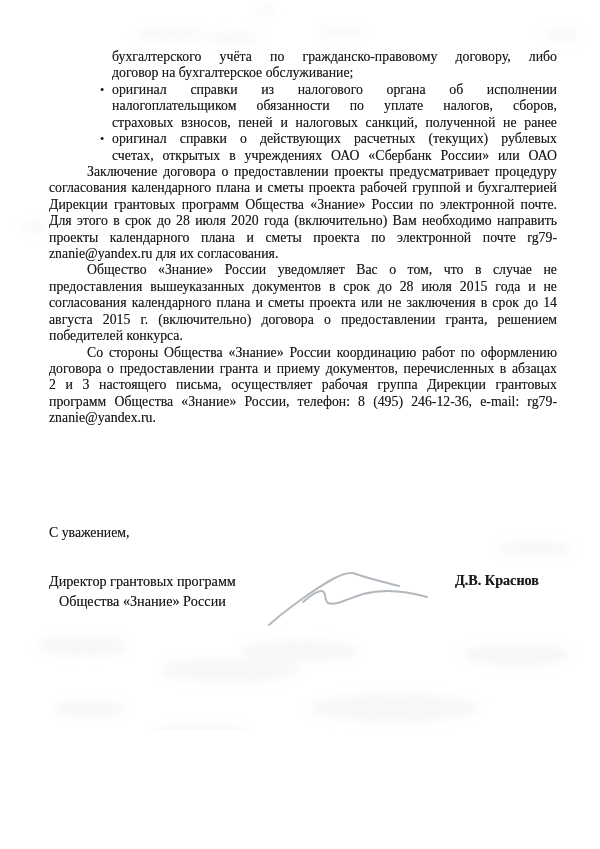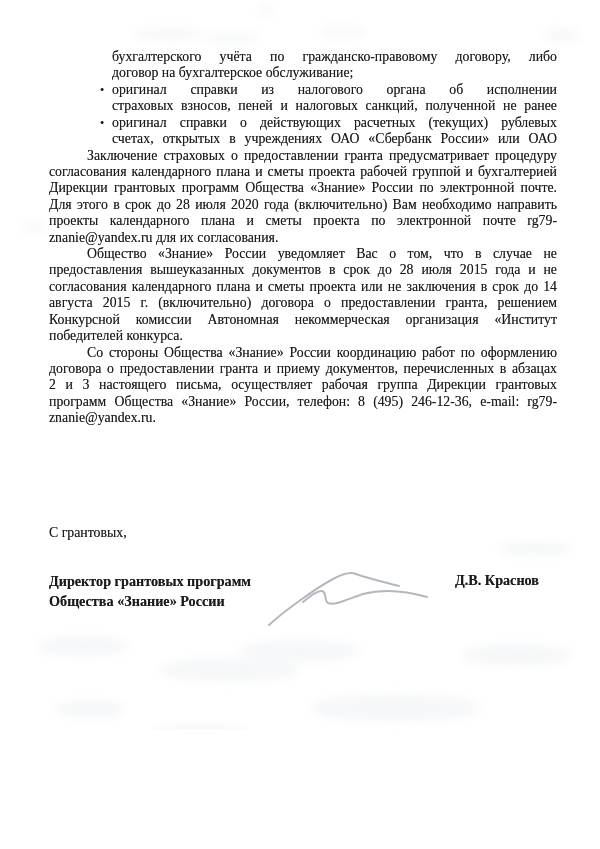--- a/index.html
+++ b/index.html
@@ -13,22 +13,23 @@
     height:16.43px;line-height:16.43px;font-size:13.8px;white-space:nowrap;
     text-shadow:0 0 .5px rgba(25,25,25,.55);
   }
   .j{text-align:justify;text-align-last:justify;}
   .hang{padding-left:63px;}
   .bullet{padding-left:63px;position:relative;}
   .bullet .bm{position:absolute;left:51px;top:0;font-size:12px;}
   .ind{text-indent:38px;}
   .closing{position:absolute;left:49px;top:525px;font-size:13.8px;text-shadow:0 0 .5px rgba(25,25,25,.55);}
   .signer-title{
-    position:absolute;left:49px;top:571px;font-weight:bold;font-size:14.2px;line-height:20px;
+    position:absolute;left:49px;top:571px;font-weight:normal;font-size:14.2px;line-height:20px;
     text-shadow:0 0 .5px rgba(25,25,25,.6);
+    text-align:center;
   }
   .signer-name{
     position:absolute;top:572px;right:61px;font-weight:bold;font-size:14.2px;
     text-shadow:0 0 .5px rgba(25,25,25,.6);
     margin-left:19px;
   }
   .sig{position:absolute;left:258px;top:568px;}
   .sig path{stroke:#a6abb4;stroke-width:2;fill:none;stroke-linecap:round;opacity:.85;}
 </style>
 </head>
@@ -54,45 +55,45 @@
   <div class="smudge" style="left:330px;top:772px;width:150px;height:24px;"></div>
   <div class="smudge" style="left:200px;top:812px;width:190px;height:18px;"></div>
   <div class="smudge" style="left:420px;top:818px;width:130px;height:16px;"></div>
 
   <div class="col">
     <div class="ln hang j">бухгалтерского  учёта  по  гражданско-правовому  договору,  либо</div>
     <div class="ln hang">договор на бухгалтерское обслуживание;</div>
     <div class="ln bullet j">
       <span class="bm">•</span><span>оригинал  справки  из  налогового  органа  об  исполнении</span>
     </div>
+    <div class="ln hang j">налогоплательщиком  обязанности  по  уплате  налогов,  сборов,</div>
     <div class="ln hang j">страховых взносов, пеней и налоговых санкций, полученной не ранее</div>
     <div class="ln bullet j">
       <span class="bm">•</span><span>оригинал  справки  о  действующих  расчетных  (текущих)  рублевых</span>
     </div>
     <div class="ln hang j">счетах,  открытых  в  учреждениях  ОАО  «Сбербанк  России»  или  ОАО</div>
-    <div class="ln ind j">Заключение страховых о предоставлении гранта предусматривает процедуру</div>
+    <div class="ln ind j">Заключение договора о предоставлении проекты предусматривает процедуру</div>
     <div class="ln j">согласования календарного плана и сметы проекта рабочей группой и бухгалтерией</div>
     <div class="ln j">Дирекции грантовых программ Общества «Знание» России по электронной почте.</div>
     <div class="ln j">Для этого в срок до 28 июля 2020 года (включительно) Вам необходимо направить</div>
     <div class="ln j">проекты  календарного  плана  и  сметы  проекта  по  электронной  почте  rg79-</div>
     <div class="ln">znanie@yandex.ru для их согласования.</div>
     <div class="ln ind j">Общество  «Знание»  России  уведомляет  Вас  о  том,  что  в  случае  не</div>
     <div class="ln j">предоставления вышеуказанных документов в срок до 28 июля 2015 года и не</div>
     <div class="ln j">согласования календарного плана и сметы проекта или не заключения в срок до 14</div>
     <div class="ln j">августа  2015  г.  (включительно)  договора  о  предоставлении  гранта,  решением</div>
-    <div class="ln j">Конкурсной  комиссии  Автономная  некоммерческая  организация  «Институт</div>
     <div class="ln">победителей конкурса.</div>
     <div class="ln ind j">Со стороны Общества «Знание» России координацию работ по оформлению</div>
     <div class="ln j">договора о предоставлении гранта и приему документов, перечисленных в абзацах</div>
     <div class="ln j">2  и  3  настоящего  письма,  осуществляет  рабочая  группа  Дирекции  грантовых</div>
     <div class="ln j">программ Общества «Знание» России, телефон: 8 (495) 246-12-36, e-mail: rg79-</div>
     <div class="ln">znanie@yandex.ru.</div>
   </div>
 
-  <div class="closing">С грантовых,</div>
+  <div class="closing">С уважением,</div>
 
   <div class="signer-title">
     <div>Директор грантовых программ</div>
     <div>Общества «Знание» России</div>
   </div>
 
   <svg class="sig" width="180" height="65" viewBox="0 0 180 65">
     <path d="M 11,57 C 25,44 58,20 75,11 C 84,6 92,3 98,6 C 112,11 130,15 141,18"></path>
     <path d="M 45,34 C 52,28 60,22 64,23 C 69,24 66,33 70,35 C 78,38 92,30 105,26 C 128,20 152,24 169,29"></path>
   </svg>

